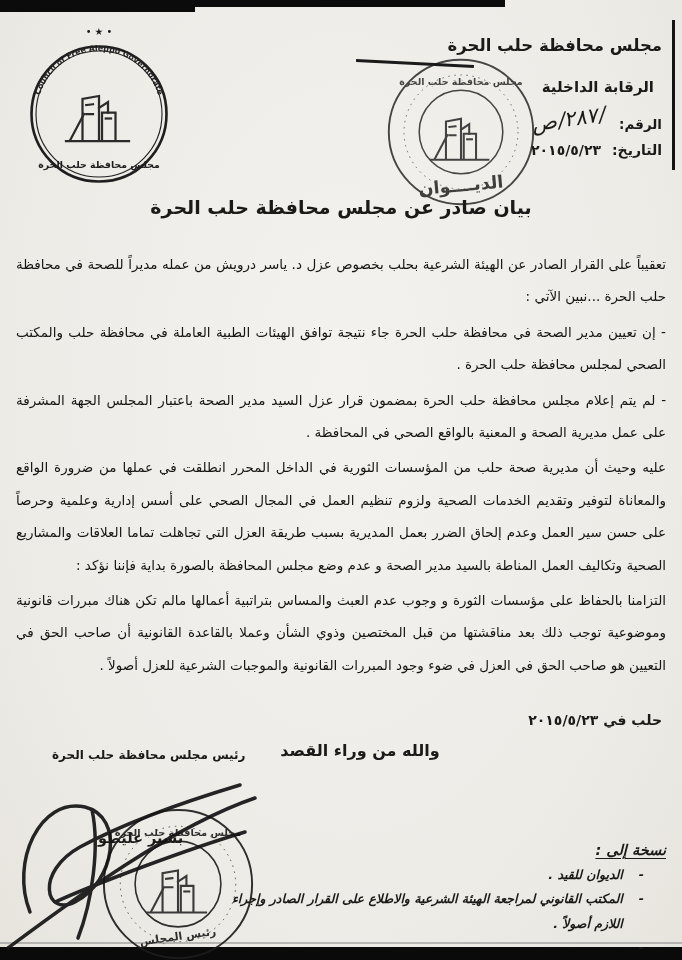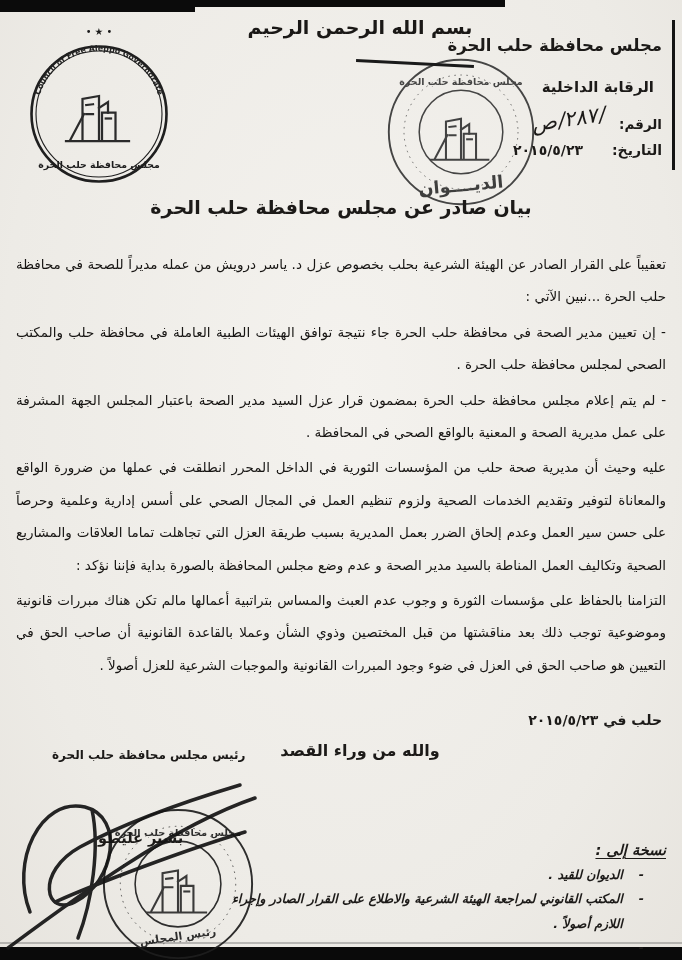--- a/index.html
+++ b/index.html
@@ -21,21 +21,21 @@
     font-size:19px;font-weight:bold;letter-spacing:1px;color:#1a1816;}
   .left-seal{position:absolute;left:24px;top:24px;width:150px;height:162px;}
   .right-stamp{position:absolute;left:385px;top:56px;width:152px;height:152px;opacity:.88;}
   .org-title{position:absolute;right:20px;top:36px;font-size:16.5px;font-weight:bold;}
   .org-underline{position:absolute;right:208px;top:62px;width:118px;height:2.5px;background:#1a1a1a;transform:rotate(3deg);}
   .dept{position:absolute;right:28px;top:78px;font-size:15px;font-weight:bold;text-align:center;}
   .ref-line{position:absolute;right:20px;top:110px;font-size:13.5px;font-weight:bold;}
   .ref-value{display:inline-block;font-size:21px;font-weight:normal;margin-right:8px;
     transform:rotate(-8deg) skewX(-12deg);letter-spacing:2px;position:relative;top:-3px;}
   .date-line{position:absolute;right:20px;top:142px;font-size:14px;font-weight:bold;}
-  .date-value{margin-right:24px;letter-spacing:1px;}
+  .date-value{margin-right:6px;letter-spacing:1px;}
   
   .doc-title{position:absolute;left:0;right:0;top:196px;margin:0;text-align:center;
     font-size:19px;font-weight:bold;letter-spacing:.5px;}
   .body-text{position:absolute;top:248px;right:16px;left:16px;}
   .body-text p{margin:0 0 3px 0;font-size:13.5px;line-height:2.4;text-align:justify;color:#171513;}
   
   .place-date{position:absolute;right:20px;top:712px;font-size:14px;font-weight:bold;}
   .motto{position:absolute;left:250px;top:709px;width:220px;text-align:center;font-size:16px;font-weight:bold;margin-top:32px;}
   
   .signer-title{position:absolute;left:52px;top:748px;font-size:12px;font-weight:bold;}
@@ -68,21 +68,20 @@
 </svg>
 
 <div class="page">
 
   <div class="band-top"></div>
   <div class="band-top2"></div>
   <div class="band-bottom"></div>
   <div class="line-bottom"></div>
   <div class="edge-right"></div>
 
-  <div class="bismillah">بسم الله الرحمن الرحيم</div>
 
   <svg class="left-seal" viewBox="0 0 200 216">
     <text x="100" y="14" text-anchor="middle" font-size="13" fill="#1a1a1a">• ★ •</text>
     <circle cx="100" cy="120" r="90" fill="none" stroke="#1f1f1f" stroke-width="3.5"></circle>
     <circle cx="100" cy="120" r="84" fill="none" stroke="#1f1f1f" stroke-width="1.5"></circle>
     <text font-size="10.5" font-weight="bold" fill="#222">
       <textPath href="#arc-top-en" startOffset="50%" text-anchor="middle">Council of Free Aleppo Governorate</textPath>
     </text>
     <g>
       <use href="#citadel" transform="translate(50,62)"></use>

